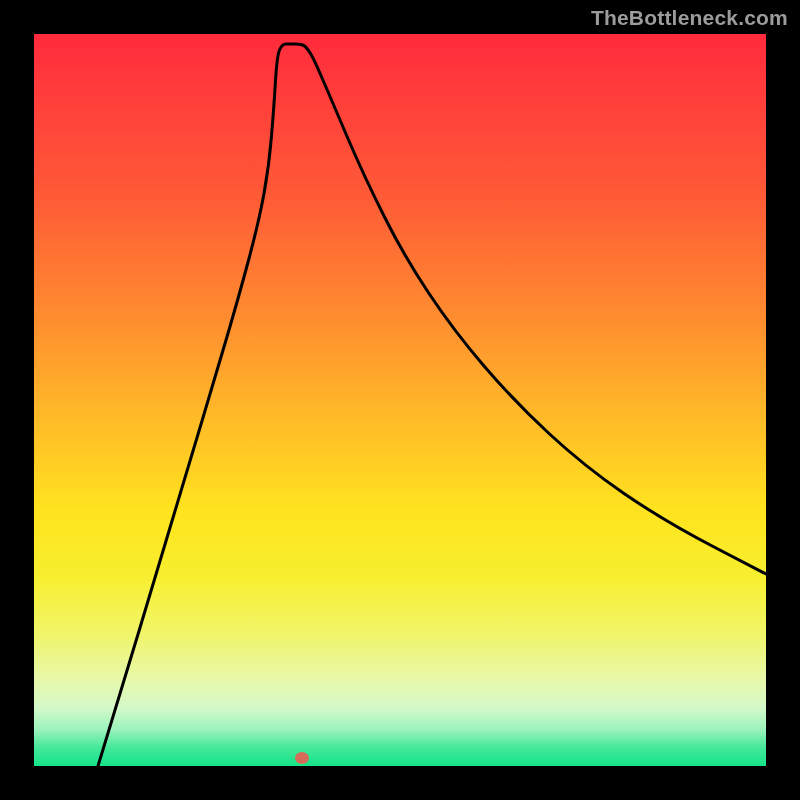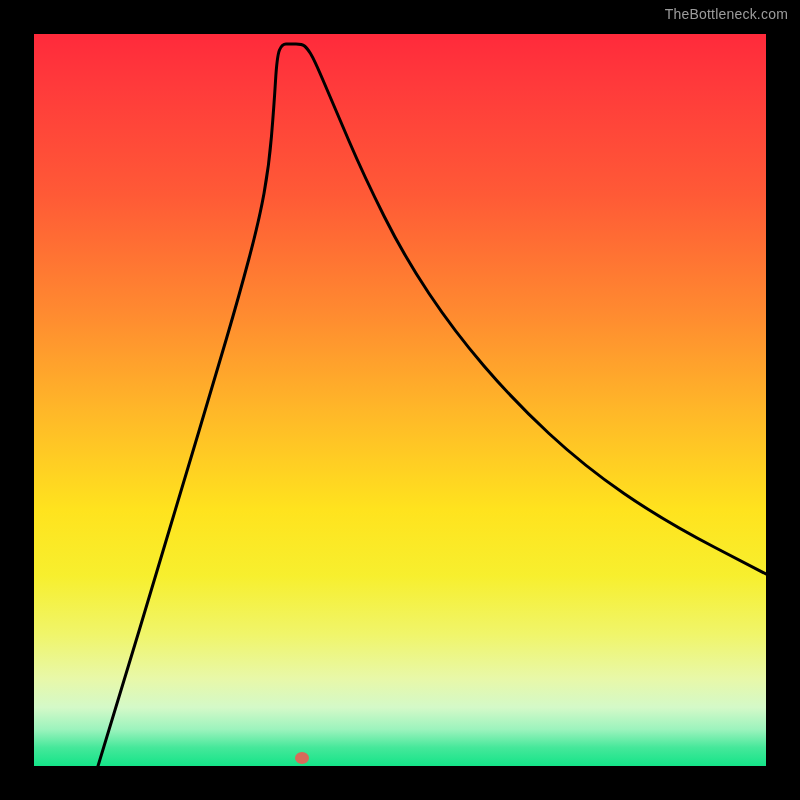--- a/index.html
+++ b/index.html
@@ -53,22 +53,22 @@
     stroke-linejoin: round;
   }
   .marker {
     fill: #d76b5a;
   }
   .watermark {
     position: absolute;
     top: 6px;
     right: 12px;
     color: #9c9c9c;
-    font-size: 14px;
-    font-weight: 400;
+    font-size: 21px;
+    font-weight: 700;
     letter-spacing: 0.2px;
     z-index: 5;
   }
 </style>
 </head>
 <body>
 
 <div class="watermark">TheBottleneck.com</div>
 
 <div class="frame">

